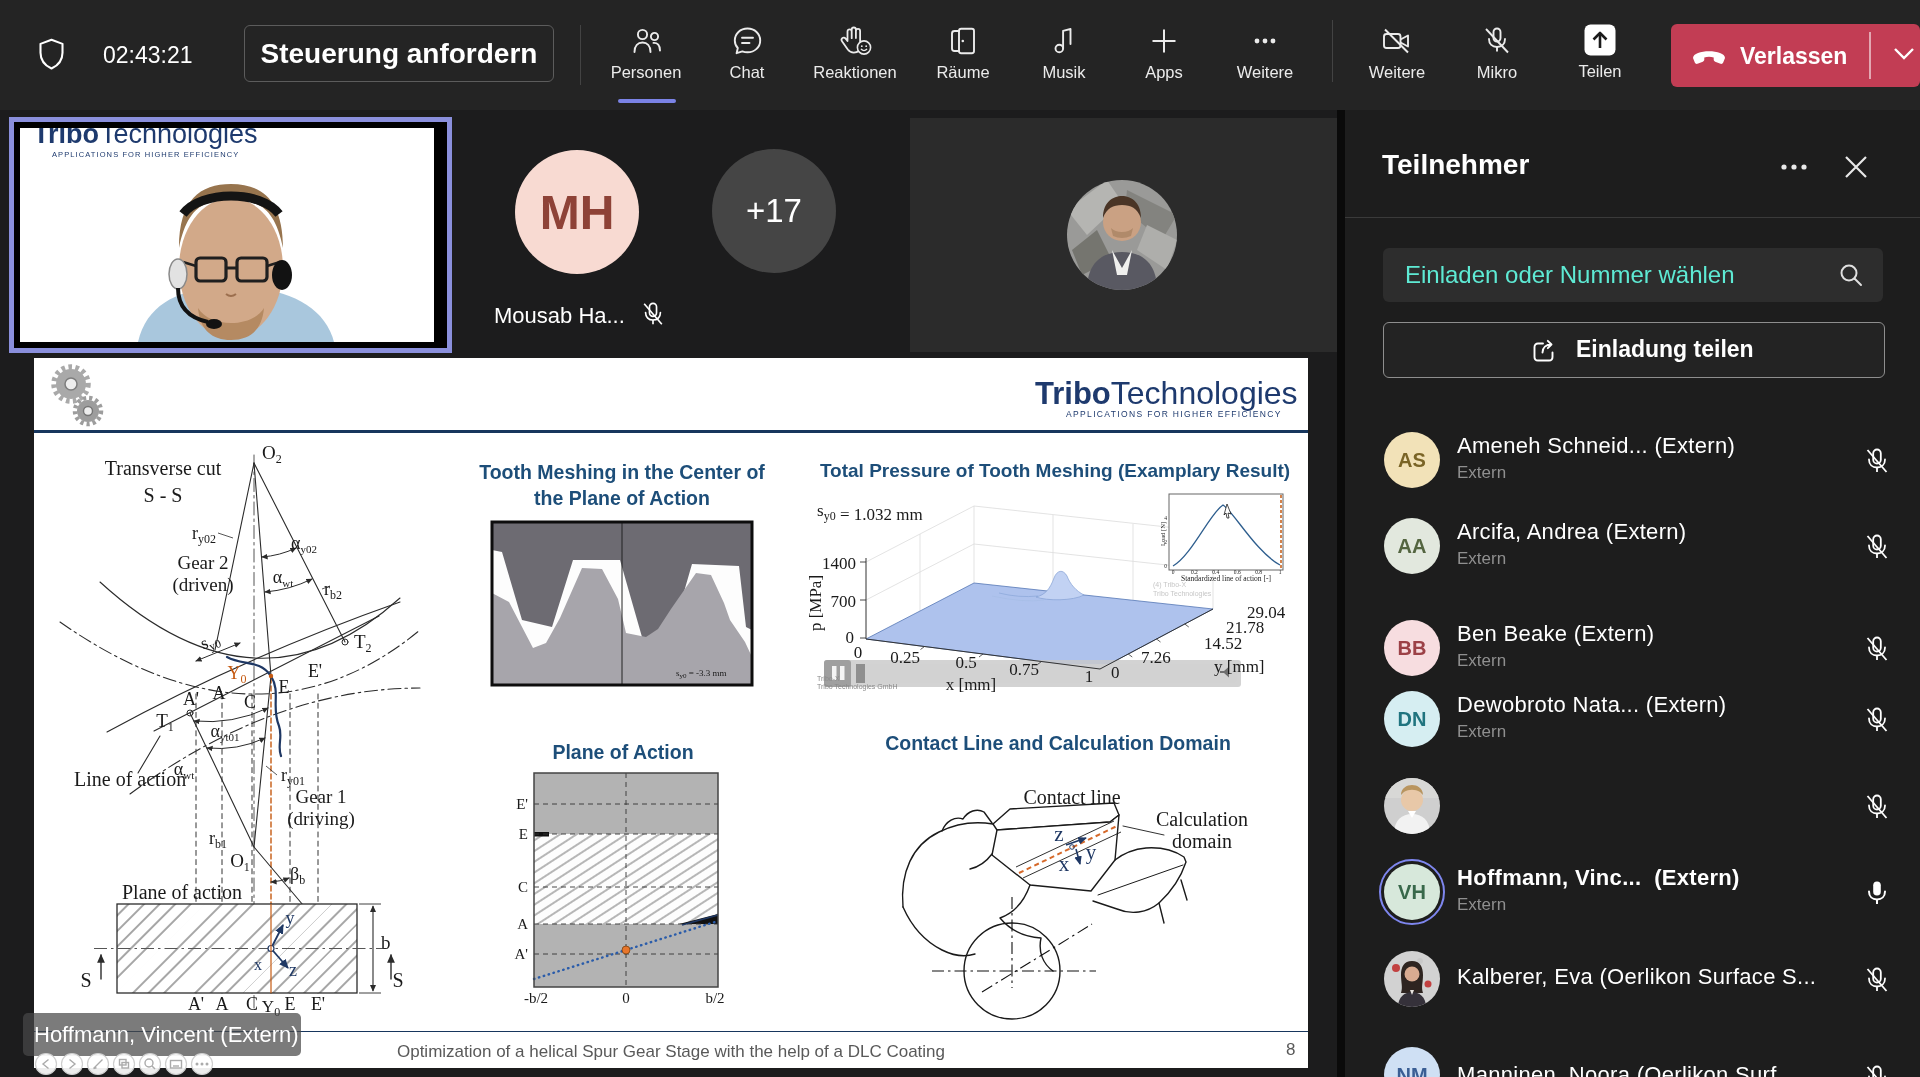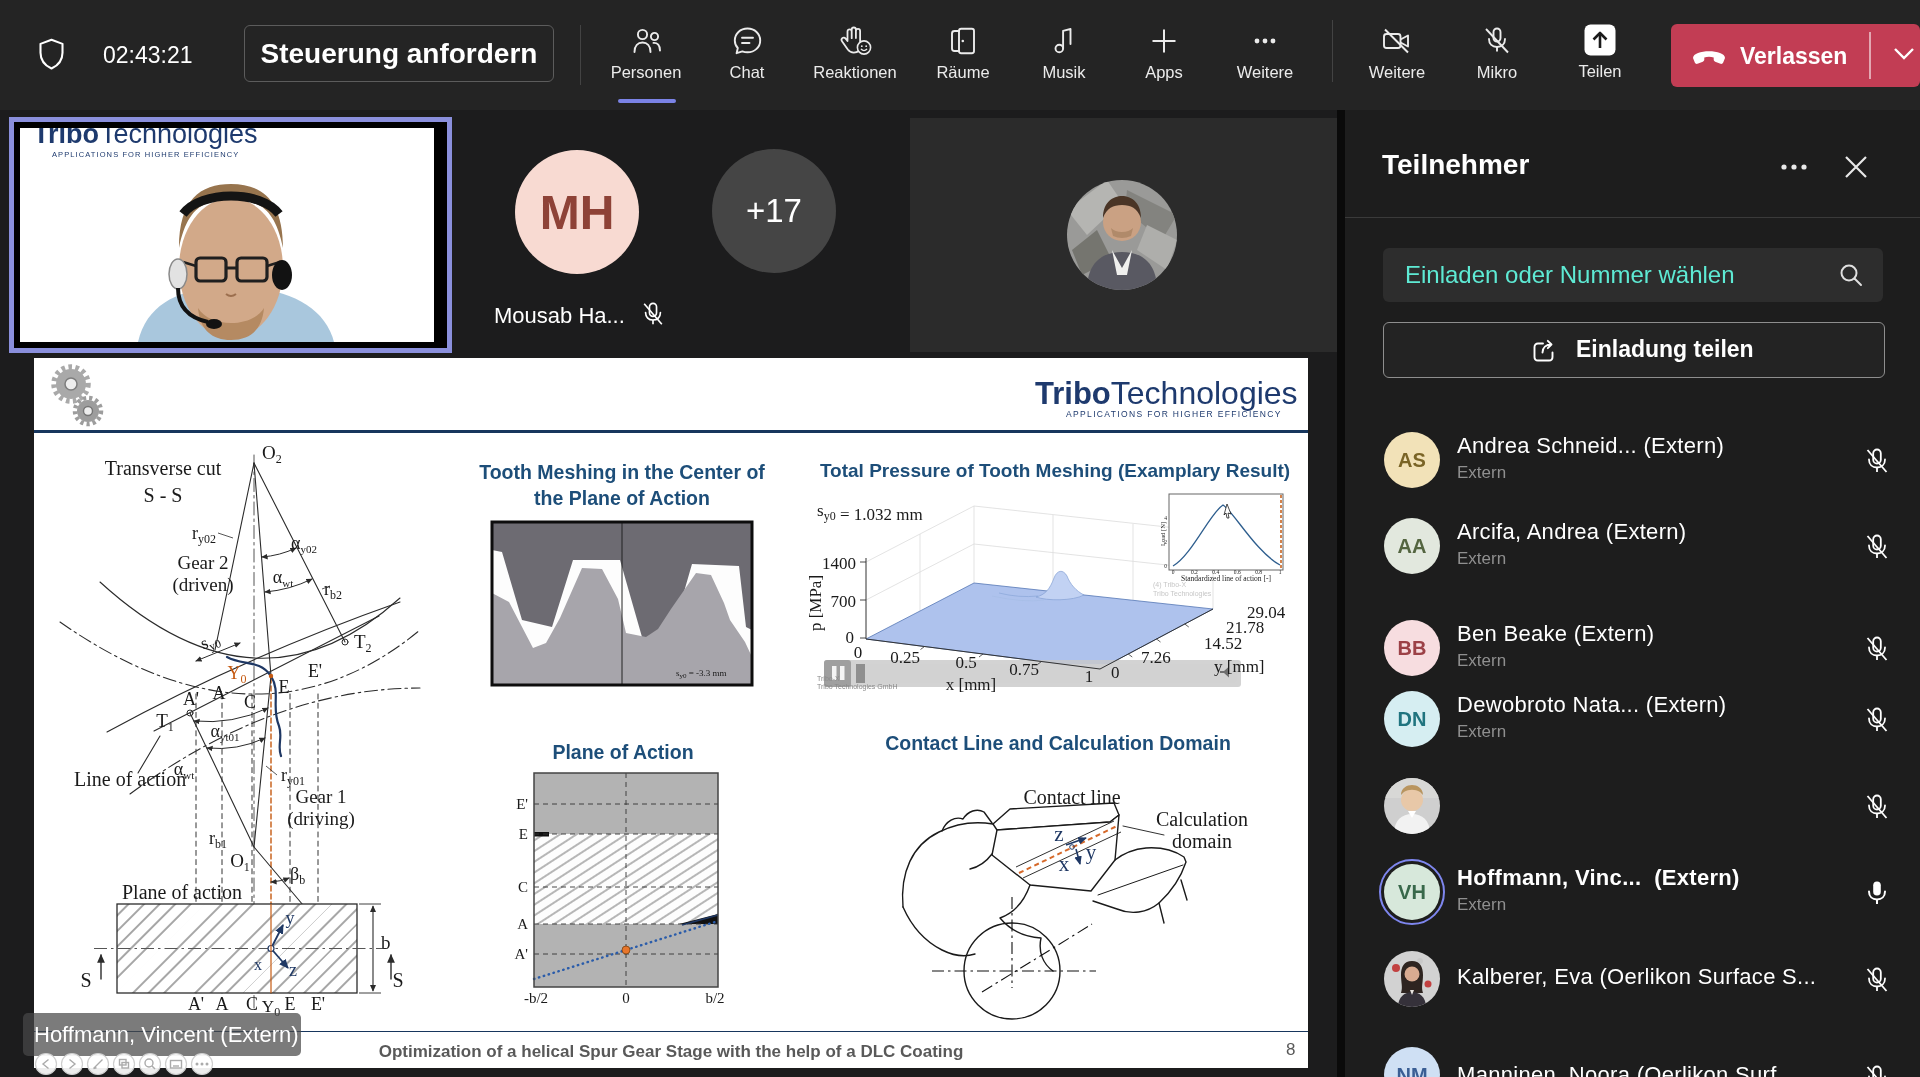--- a/index.html
+++ b/index.html
@@ -455,21 +455,21 @@
 <text x="1025" y="483" font-family="Liberation Serif" font-size="21" text-anchor="middle" fill="#1f3864">z</text>
 <text x="1057" y="501" font-family="Liberation Serif" font-size="21" text-anchor="middle" fill="#1f3864">y</text>
 <text x="1030" y="513" font-family="Liberation Serif" font-size="21" text-anchor="middle" fill="#1f3864">x</text>
 <g stroke="#111" stroke-width="1.1" fill="none" stroke-dasharray="12 4 2.5 4">
 <path d="M898,613 H1062"></path>
           <path d="M978,539 V630"></path>
           <path d="M948,634 L1058,566"></path>
 </g>
 </svg>
     <div class="abs" style="left:0;top:672.5px;width:1274px;height:1.5px;background:#17365d;"></div>
-    <div class="abs" style="left:0;top:684px;width:1274px;text-align:center;font-size:17px;color:#595959;font-weight:bold;">Optimization of a helical Spur Gear Stage with the help of a DLC Coating</div>
+    <div class="abs" style="left:0;top:684px;width:1274px;text-align:center;font-size:17px;color:#595959;">Optimization of a helical Spur Gear Stage with the help of a DLC Coating</div>
     <div class="abs" style="left:1252px;top:682px;font-size:17px;color:#595959;">8</div>
   </div>
 
   <div class="abs" style="left:23px;top:903px;width:278px;height:43px;background:rgba(72,72,72,0.72);border-radius:5px;
        color:#fff;font-size:22px;line-height:43px;padding-left:11px;white-space:nowrap;">Hoffmann, Vincent (Extern)</div>
 
   <svg class="abs" style="left:30px;top:941px;" width="190" height="26" viewBox="0 0 190 26">
     <g fill="rgba(255,255,255,0.92)" stroke="#cfcfcf" stroke-width="1.2">
       <circle cx="16" cy="13" r="10.5"></circle>
         <circle cx="42" cy="13" r="10.5"></circle>
@@ -521,21 +521,21 @@
   <div class="abs" style="left:38px;top:212px;width:502px;height:56px;background:#232323;border:1px solid #8e8e8e;border-radius:6px;">
     <svg style="position:absolute;left:146px;top:13px;" width="30" height="30" viewBox="0 0 30 30">
       <path d="M13 7.5 H8 C6 7.5 4.5 9 4.5 11 V21 C4.5 23 6 24.5 8 24.5 H19 C21 24.5 22.5 23 22.5 21 V16.5" fill="none" stroke="#fff" stroke-width="1.9" stroke-linecap="round"></path>
       <path d="M12.5 16.5 C12.5 11.5 16 8.5 21.5 8.5 M21.5 8.5 L17.8 4.8 M21.5 8.5 L17.8 12.2" fill="none" stroke="#fff" stroke-width="1.9" stroke-linecap="round" stroke-linejoin="round"></path>
     </svg>
     <div style="position:absolute;left:192px;top:13px;font-size:23px;font-weight:bold;color:#fff;">Einladung teilen</div>
   </div>
 
   <div class="row" style="top:307px;">
     <div class="av" style="background:#f2e2b8;color:#7a6426;">AS</div>
-    <div class="nm">Andrea Schneid... (Extern)</div>
+    <div class="nm">Ameneh Schneid... (Extern)</div>
     <div class="sub">Extern</div>
     <svg class="mic" width="28" height="28" viewBox="0 0 28 28">
         <use href="#micoff"></use>
       </svg>
   </div>
   <div class="row" style="top:393px;">
     <div class="av" style="background:#e2e8de;color:#546540;">AA</div>
     <div class="nm">Arcifa, Andrea (Extern)</div>
     <div class="sub">Extern</div>
     <svg class="mic" width="28" height="28" viewBox="0 0 28 28">

